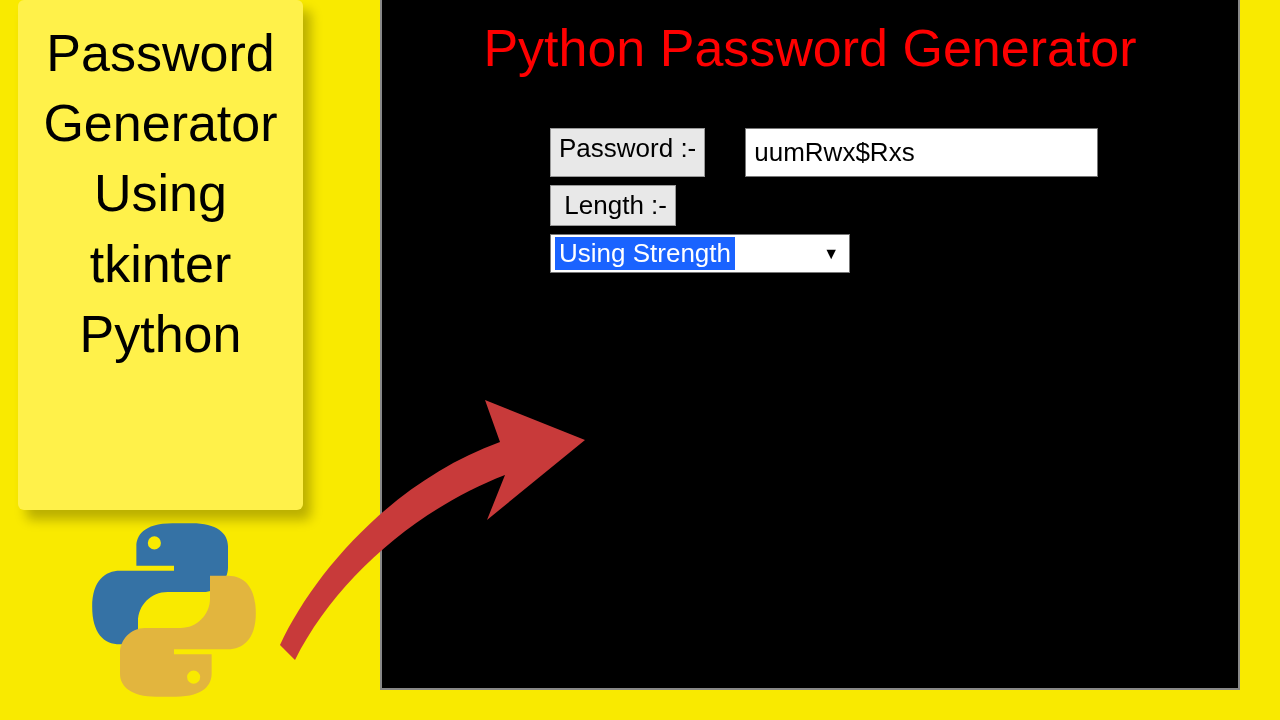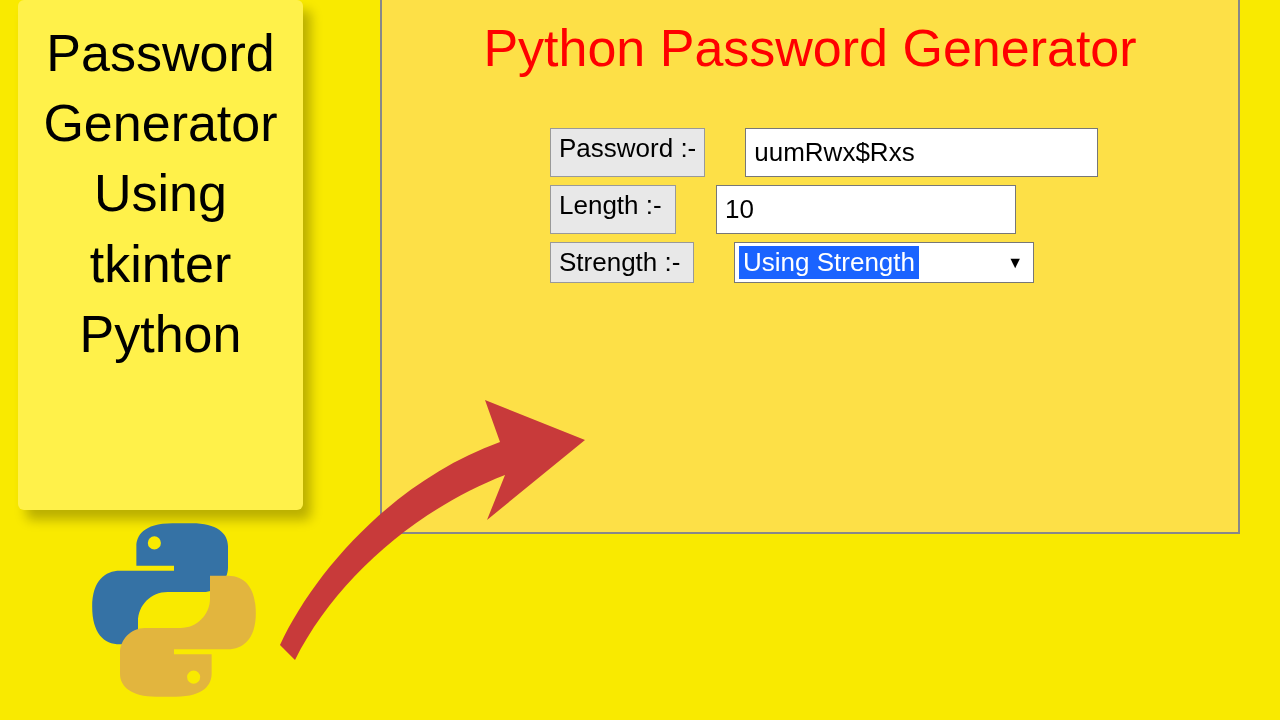--- a/index.html
+++ b/index.html
@@ -48,22 +48,22 @@
     left: 275px;
     top: 380px;
     width: 330px;
     height: 300px;
   }
   .app-window {
     position: absolute;
     left: 380px;
     top: 0px;
     width: 860px;
-    height: 534px;
-    background: #fde047;
+    height: 690px;
+    background: #000000;
     border: 2px solid #888;
     border-top: none;
   }
   .app-title {
     color: #ff0000;
     font-size: 52px;
     text-align: center;
     padding: 18px 0 50px 0;
     font-weight: 400;
   }
@@ -120,21 +120,21 @@
     margin: 32px auto 0 auto;
     background: #f0f0f0;
     border: 2px outset #ddd;
     font-size: 28px;
     color: #ff0000;
     padding: 10px 18px;
     cursor: pointer;
     font-family: Arial, Helvetica, sans-serif;
   }
   .row-pw .lbl { width: 158px; }
-  .row-len .lbl { width: 126px; }
+  .row-len .lbl { width: 126px; text-align: right; }
   .row-len .field { width: 300px; flex: 0 0 300px; }
   .row-str .lbl { width: 144px; }
   .row-str .combo { flex: 0 0 300px; }
 </style>
 </head>
 <body>
 
 <div class="bg-yellow"></div>
 
 <div class="app-window">
@@ -142,25 +142,23 @@
 
   <div class="form">
 
     <div class="row row-pw">
       <div class="lbl">Password :-</div>
       <input class="field" type="text" value="uumRwx$Rxs" style="">
     </div>
 
     <div class="row row-len">
       <div class="lbl">Length :-</div>
-      <input class="field" type="text" value="10" style="">
     </div>
 
     <div class="row row-str">
-      <div class="lbl">Strength :-</div>
       <div class="combo">
         <span class="combo-sel">Using Strength</span>
         <span class="combo-arrow">▼</span>
       </div>
     </div>
 
   </div>
 </div>
 
 <div class="left-card">

